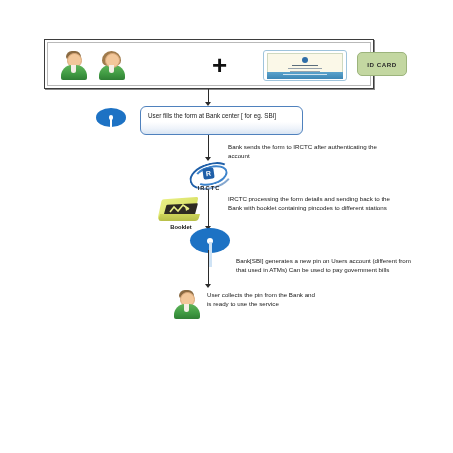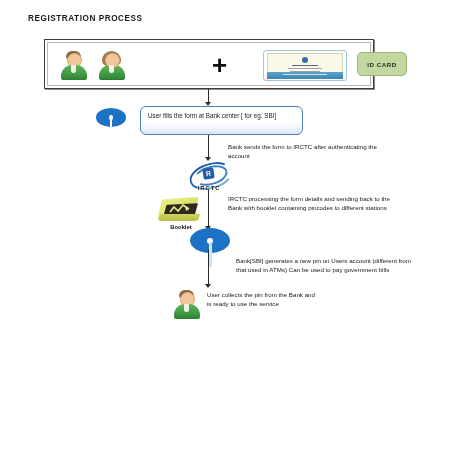--- a/index.html
+++ b/index.html
@@ -418,21 +418,20 @@
     top: 289px;
     width: 28px;
     height: 32px;
   }
 </style>
 </head>
 <body>
 
 <div id="page">
 
-  <div id="title">REGISTRATION PROCESS</div>
 
   <div id="top-box">
     <div id="top-box-inner"></div>
 
     <div class="person" id="person-1">
       <div class="hair"></div>
       <div class="head"></div>
       <div class="body"></div>
       <div class="collar"></div>
     </div>

